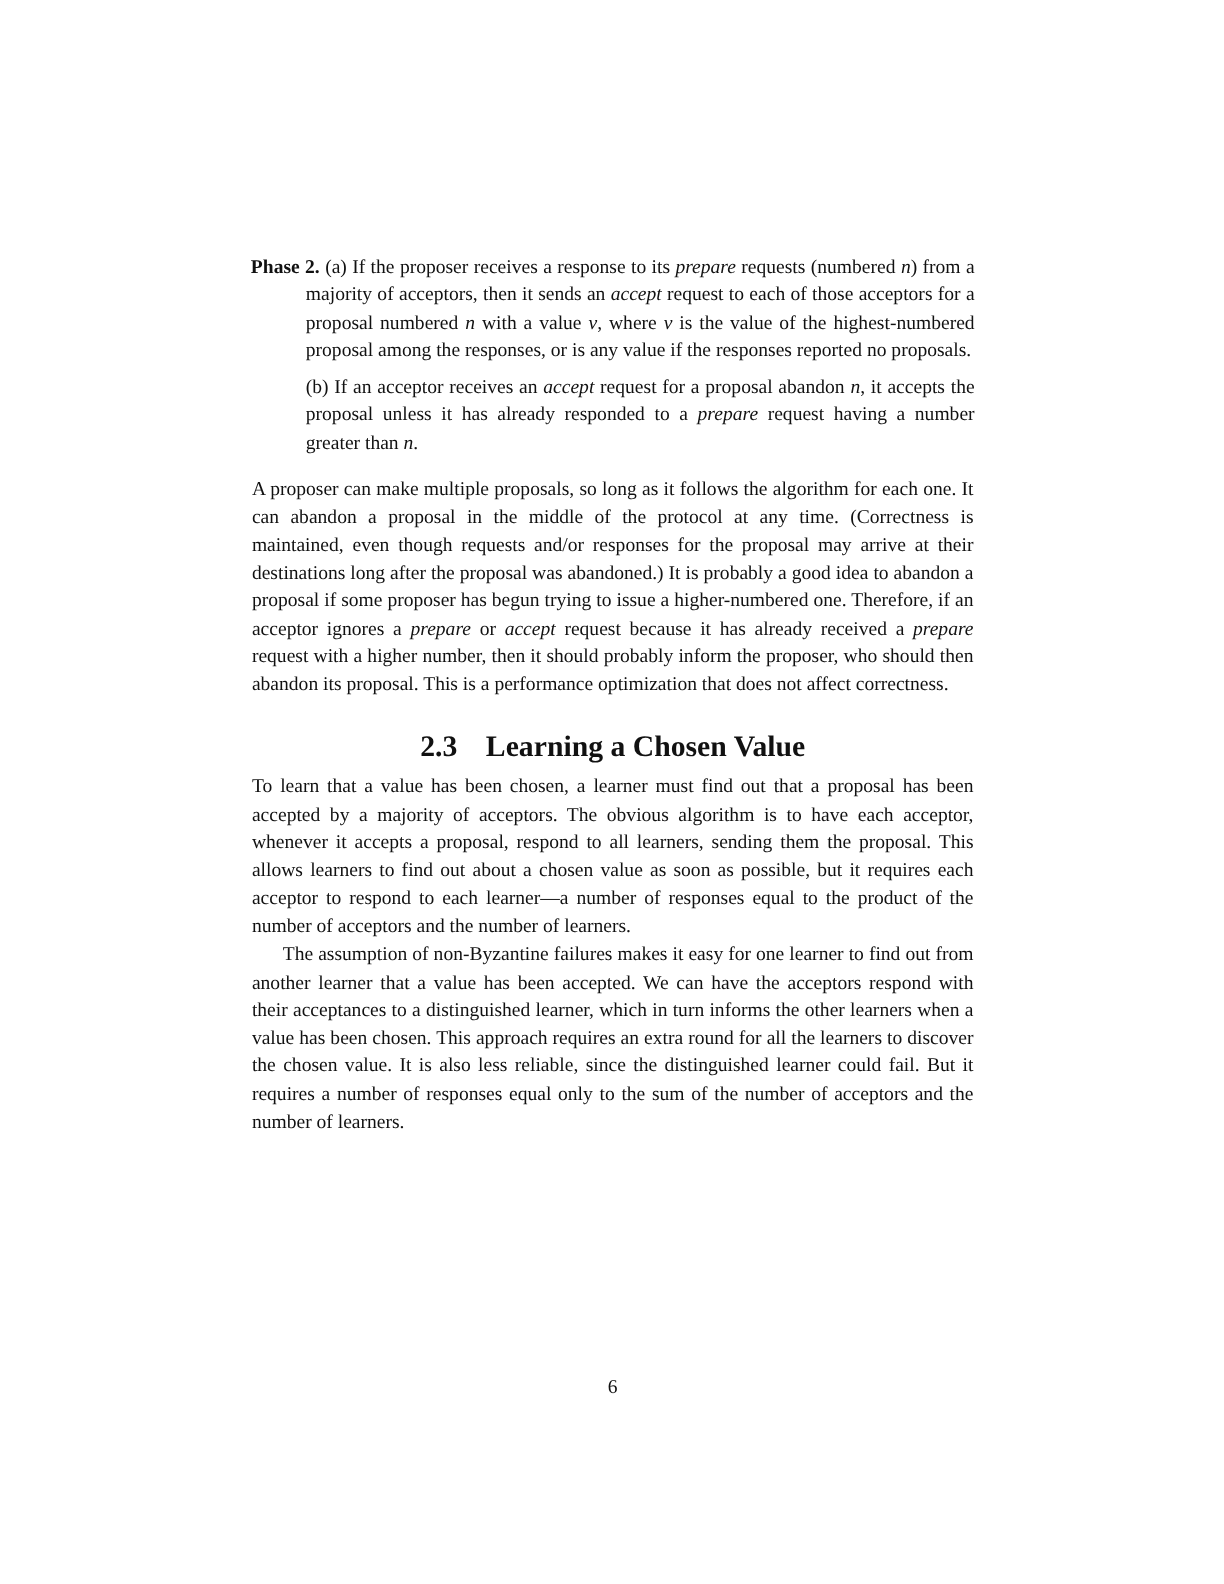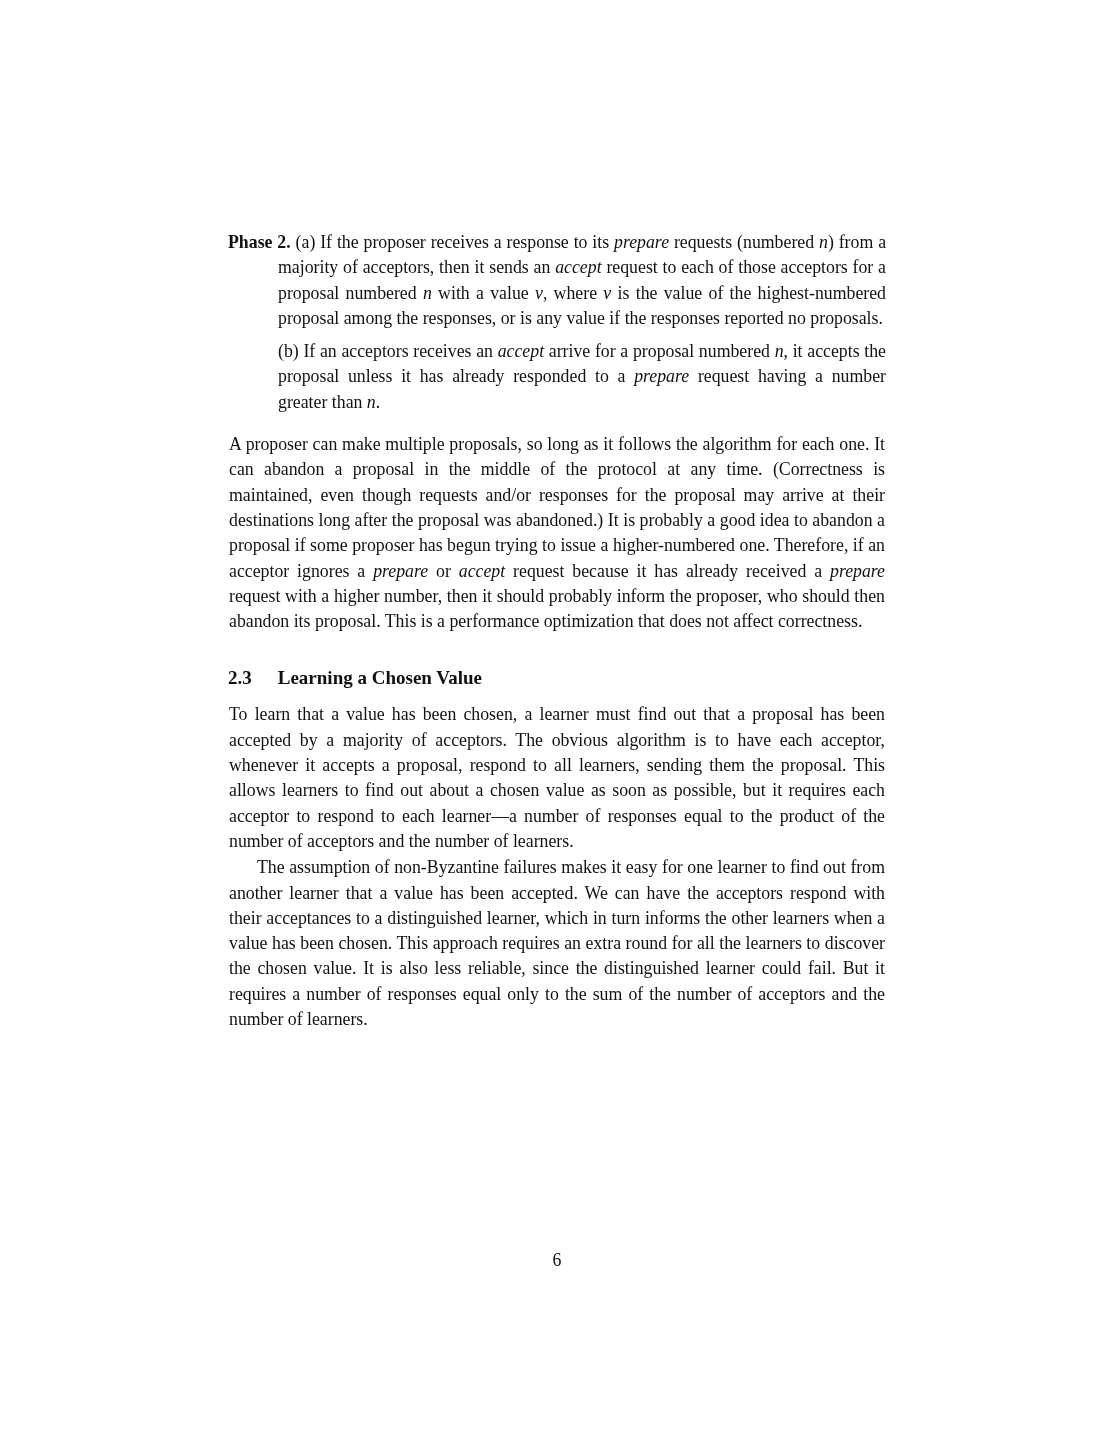--- a/index.html
+++ b/index.html
@@ -41,24 +41,24 @@
     padding-left: 50px;
   }
   .body-par {
     margin: 1px;
   }
   .body-par.first-indent {
     text-indent: 28px;
   }
   .section-heading {
     margin: 31px 0 11px 0;
-    font-size: 19px;
+    font-size: 27px;
     line-height: 26px;
     font-weight: bold;
-    text-align: left;
+    text-align: center;
   }
   .section-number {
     display: inline-block;
     margin-right: 26px;
   }
   b { font-weight: bold; }
   i { font-style: italic; }
   .page-number {
     position: absolute;
     left: 228px;
@@ -69,21 +69,21 @@
   }
 </style>
 </head>
 <body>
 
 <div class="page">
   <div class="content">
 
     <div class="hang-item"><b>Phase 2.</b><span> (a) If the proposer receives a response to its </span><i>prepare</i><span> requests (numbered </span><i>n</i><span>) from a majority of acceptors, then it sends an </span><i>accept</i><span> request to each of those acceptors for a proposal numbered </span><i>n</i><span> with a value </span><i>v</i><span>, where </span><i>v</i><span> is the value of the highest-numbered proposal among the responses, or is any value if the responses reported no proposals.</span></div>
 
-    <div class="sub-item"><span>(b) If an acceptors receives an </span><i>accept</i><span> arrive for a proposal numbered </span><i>n</i><span>, it accepts the proposal unless it has already responded to a </span><i>prepare</i><span> request having a number greater than </span><i>n</i><span>.</span></div>
+    <div class="sub-item"><span>(b) If an acceptor receives an </span><i>accept</i><span> request for a proposal abandon </span><i>n</i><span>, it accepts the proposal unless it has already responded to a </span><i>prepare</i><span> request having a number greater than </span><i>n</i><span>.</span></div>
 
     <p class="body-par"><span>A proposer can make multiple proposals, so long as it follows the algorithm for each one. It can abandon a proposal in the middle of the protocol at any time. (Correctness is maintained, even though requests and/or responses for the proposal may arrive at their destinations long after the proposal was abandoned.) It is probably a good idea to abandon a proposal if some proposer has begun trying to issue a higher-numbered one. Therefore, if an acceptor ignores a </span><i>prepare</i><span> or </span><i>accept</i><span> request because it has already received a </span><i>prepare</i><span> request with a higher number, then it should probably inform the proposer, who should then abandon its proposal. This is a performance optimization that does not affect correctness.</span></p>
 
     <h2 class="section-heading">
       <span class="section-number">2.3</span><span>Learning a Chosen Value</span>
     </h2>
 
     <p class="body-par"><span>To learn that a value has been chosen, a learner must find out that a proposal has been accepted by a majority of acceptors. The obvious algorithm is to have each acceptor, whenever it accepts a proposal, respond to all learners, sending them the proposal. This allows learners to find out about a chosen value as soon as possible, but it requires each acceptor to respond to each learner—a number of responses equal to the product of the number of acceptors and the number of learners.</span></p>
 
     <p class="body-par first-indent"><span>The assumption of non-Byzantine failures makes it easy for one learner to find out from another learner that a value has been accepted. We can have the acceptors respond with their acceptances to a distinguished learner, which in turn informs the other learners when a value has been chosen. This approach requires an extra round for all the learners to discover the chosen value. It is also less reliable, since the distinguished learner could fail. But it requires a number of responses equal only to the sum of the number of acceptors and the number of learners.</span></p>

